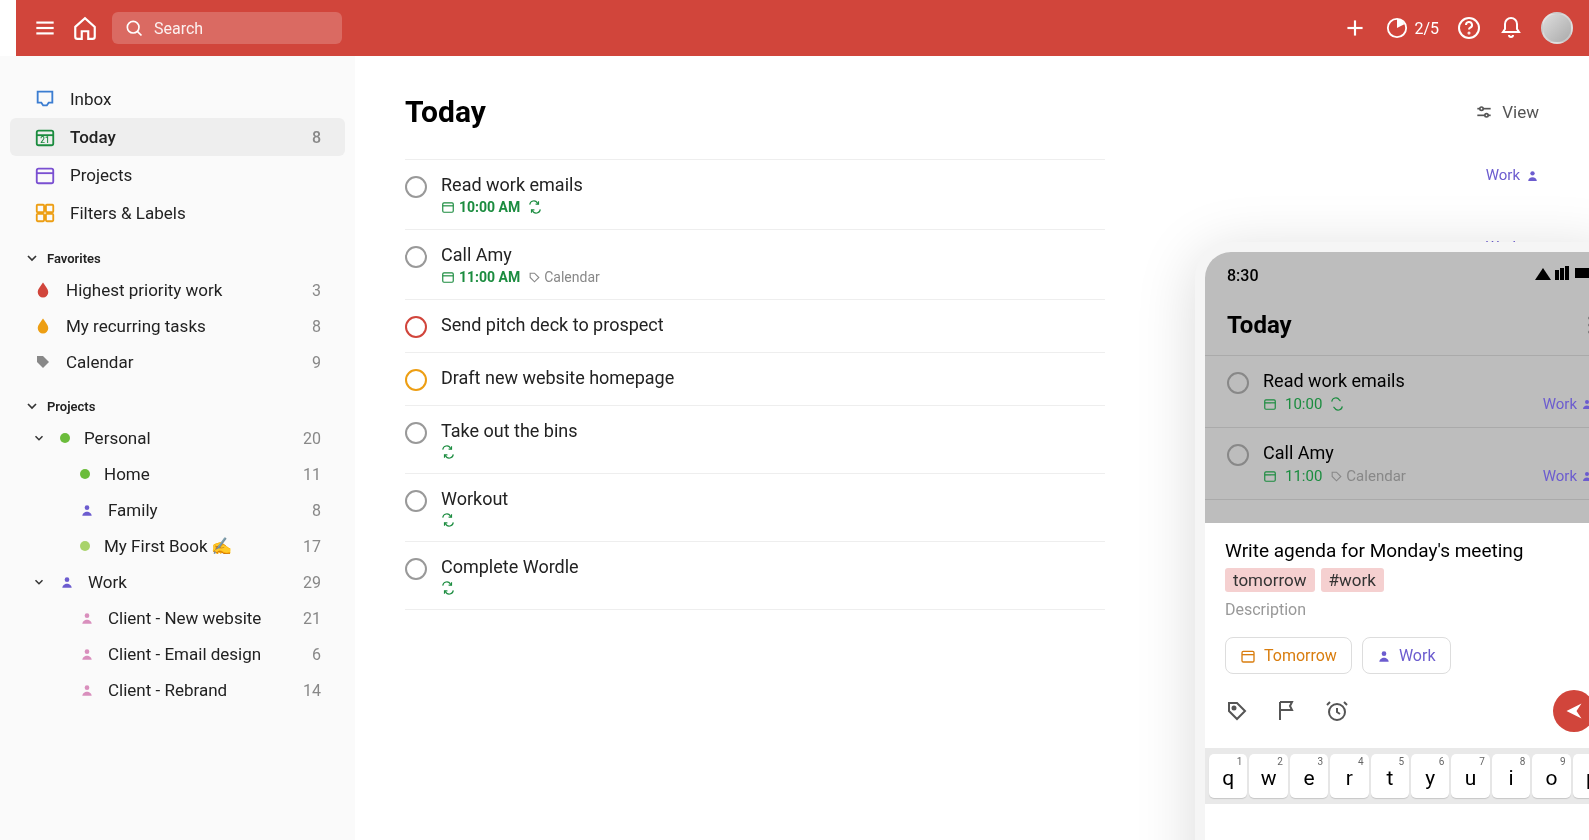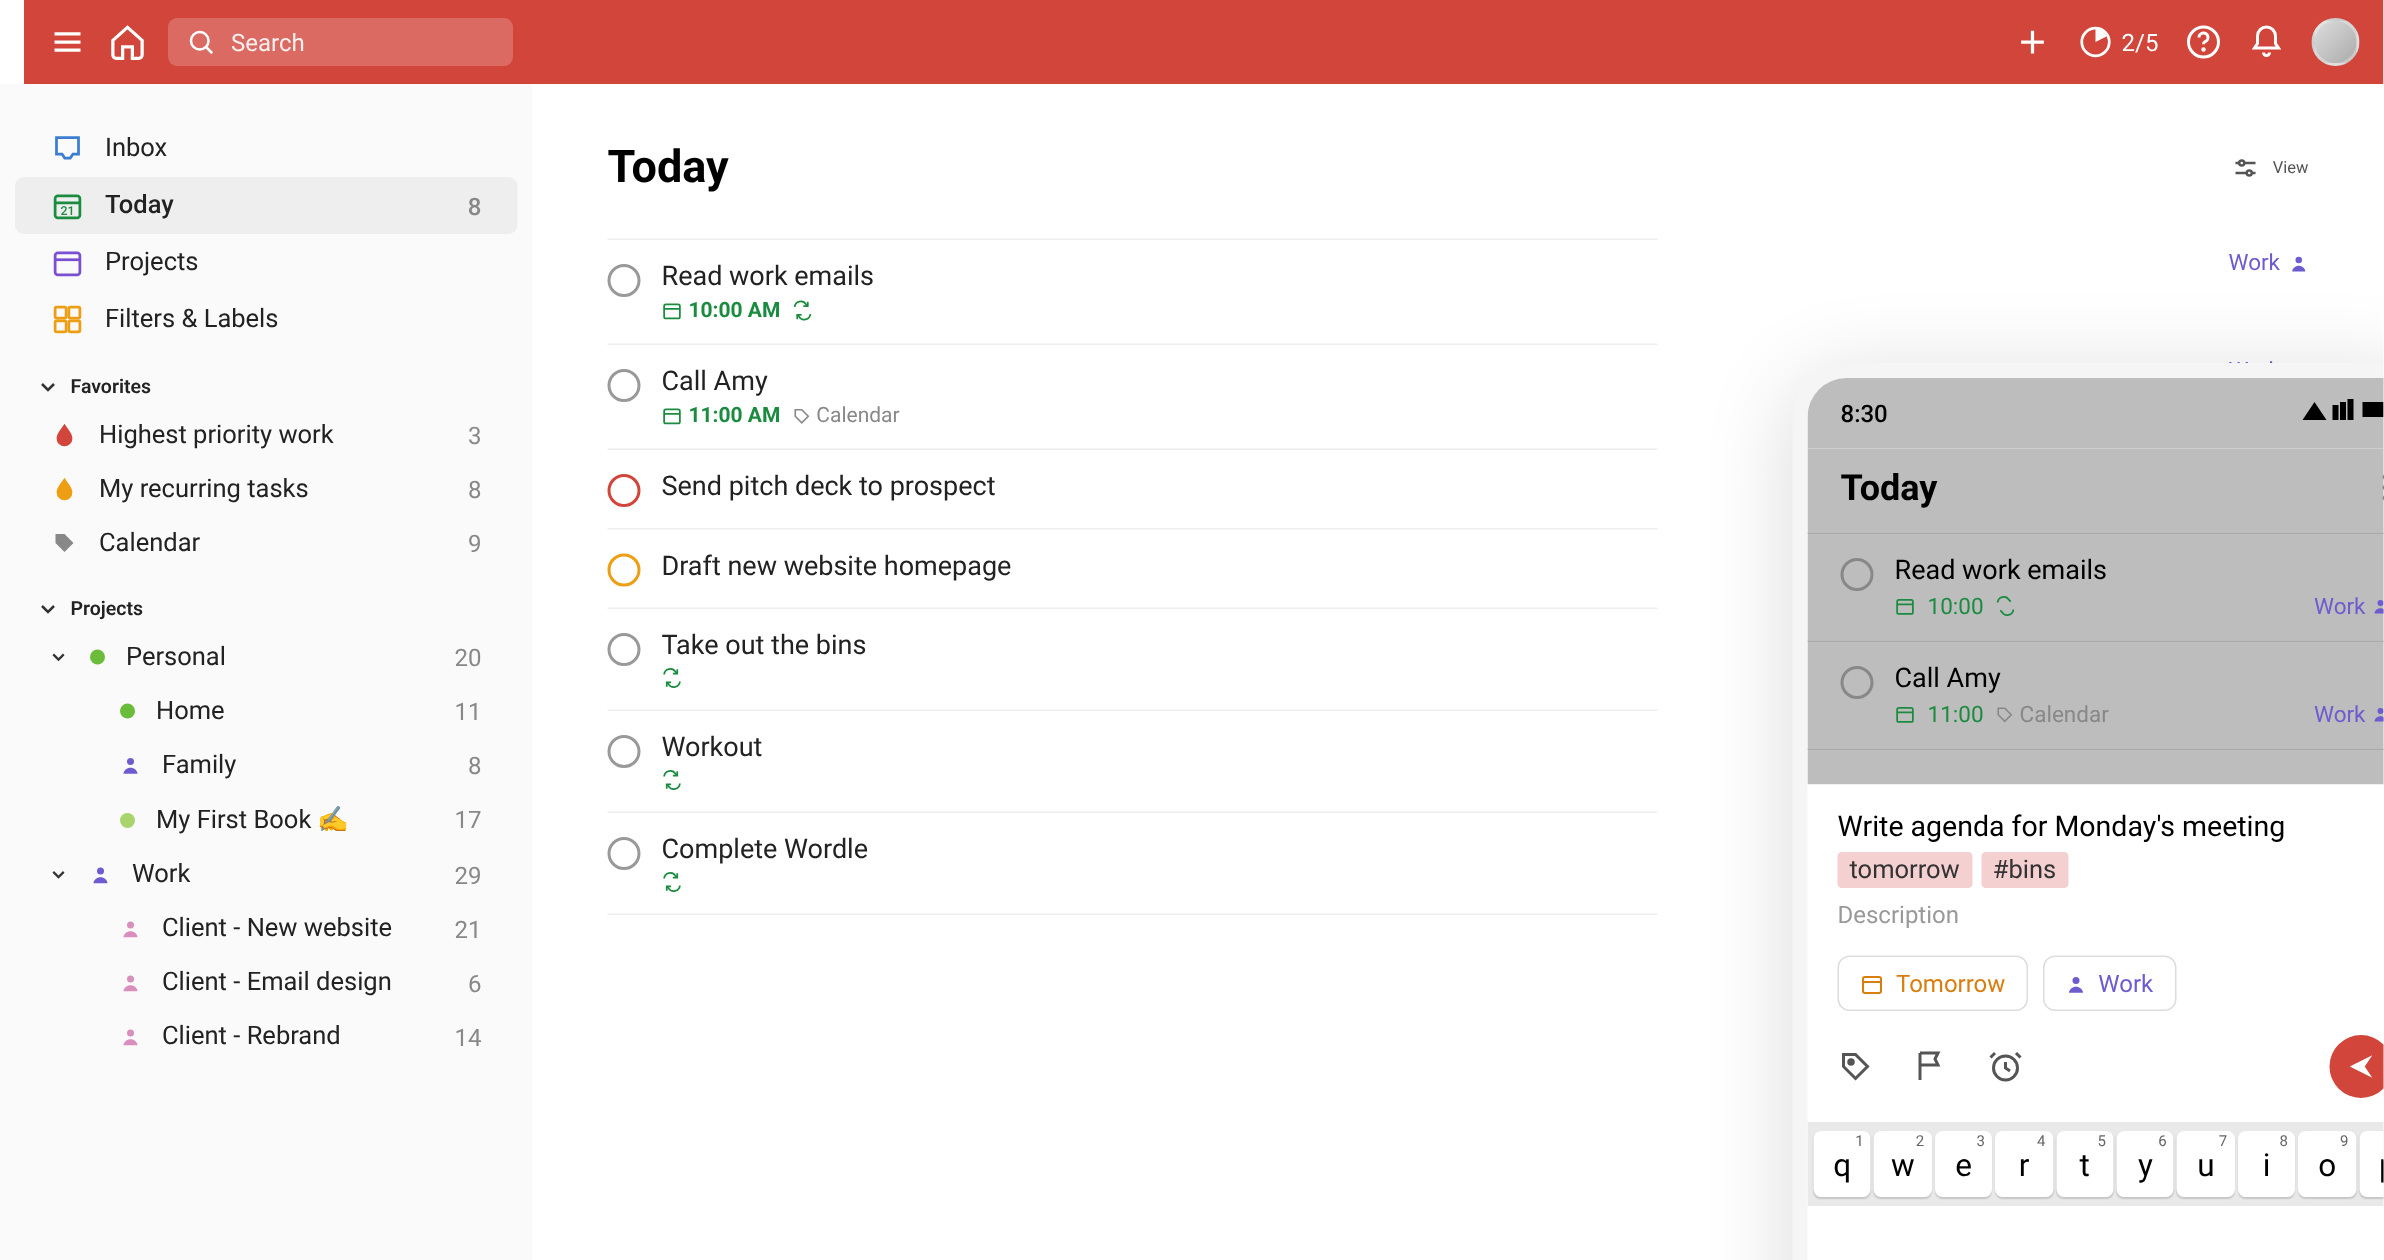--- a/index.html
+++ b/index.html
@@ -21,21 +21,21 @@
 .side-item.active { background: #eee; font-weight: 500; }
 .side-item .count { margin-left: auto; color: #888; font-size: 16px; }
 .side-section { padding: 18px 24px 6px; display: flex; align-items: center; gap: 7px; font-weight: 600; font-size: 13px; color: #222; }
 .sub-item { padding-left: 48px; }
 .sub-sub-item { padding-left: 70px; }
 .proj-dot { width: 10px; height: 10px; border-radius: 50%; display: inline-block; }
 
 .main { flex: 1; padding: 38px 50px; position: relative; }
 .main-head { display: flex; align-items: center; justify-content: space-between; margin-bottom: 30px; }
 .main-head h1 { font-size: 30px; font-weight: 700; }
-.view-btn { display: flex; align-items: center; gap: 8px; color: #555; font-size: 11px; cursor: pointer; text-align: right; }
+.view-btn { display: flex; align-items: center; gap: 8px; color: #555; font-size: 17px; cursor: pointer; text-align: right; }
 
 .task-list { max-width: 700px; }
 .task-row { display: flex; align-items: flex-start; gap: 14px; padding: 14px 0; border-bottom: 1px solid #eee; position: relative; }
 .task-row:first-child { border-top: 1px solid #eee; }
 .checkbox { width: 22px; height: 22px; border: 2px solid #999; border-radius: 50%; flex-shrink: 0; margin-top: 2px; cursor: pointer; }
 .checkbox.red { border-color: #d1453b; }
 .checkbox.orange { border-color: #ed9e13; }
 .task-body { flex: 1; }
 .task-title { font-size: 18px; color: #222; }
 .task-meta { display: flex; align-items: center; gap: 8px; margin-top: 4px; font-size: 14px; }
@@ -508,21 +508,21 @@
                   </svg></span>
               </div>
             </div>
           </div>
         </div>
       <div class="phone-cut"></div>
       <div class="compose">
         <div class="compose-title">Write agenda for Monday's meeting</div>
         <div class="chips-row">
           <span class="chip-pink">tomorrow</span>
-          <span class="chip-pink">#bins</span>
+          <span class="chip-pink">#work</span>
         </div>
         <div class="desc-label">Description</div>
         <div class="sched-row">
           <div class="sched-chip orange">
             <svg width="16" height="16" viewBox="0 0 24 24" fill="none" stroke="#d97d0e" stroke-width="2">
                 <rect x="3" y="5" width="18" height="16" rx="2"></rect>
                 <line x1="3" y1="10" x2="21" y2="10"></line>
               </svg>
             <span>Tomorrow</span>
           </div>

